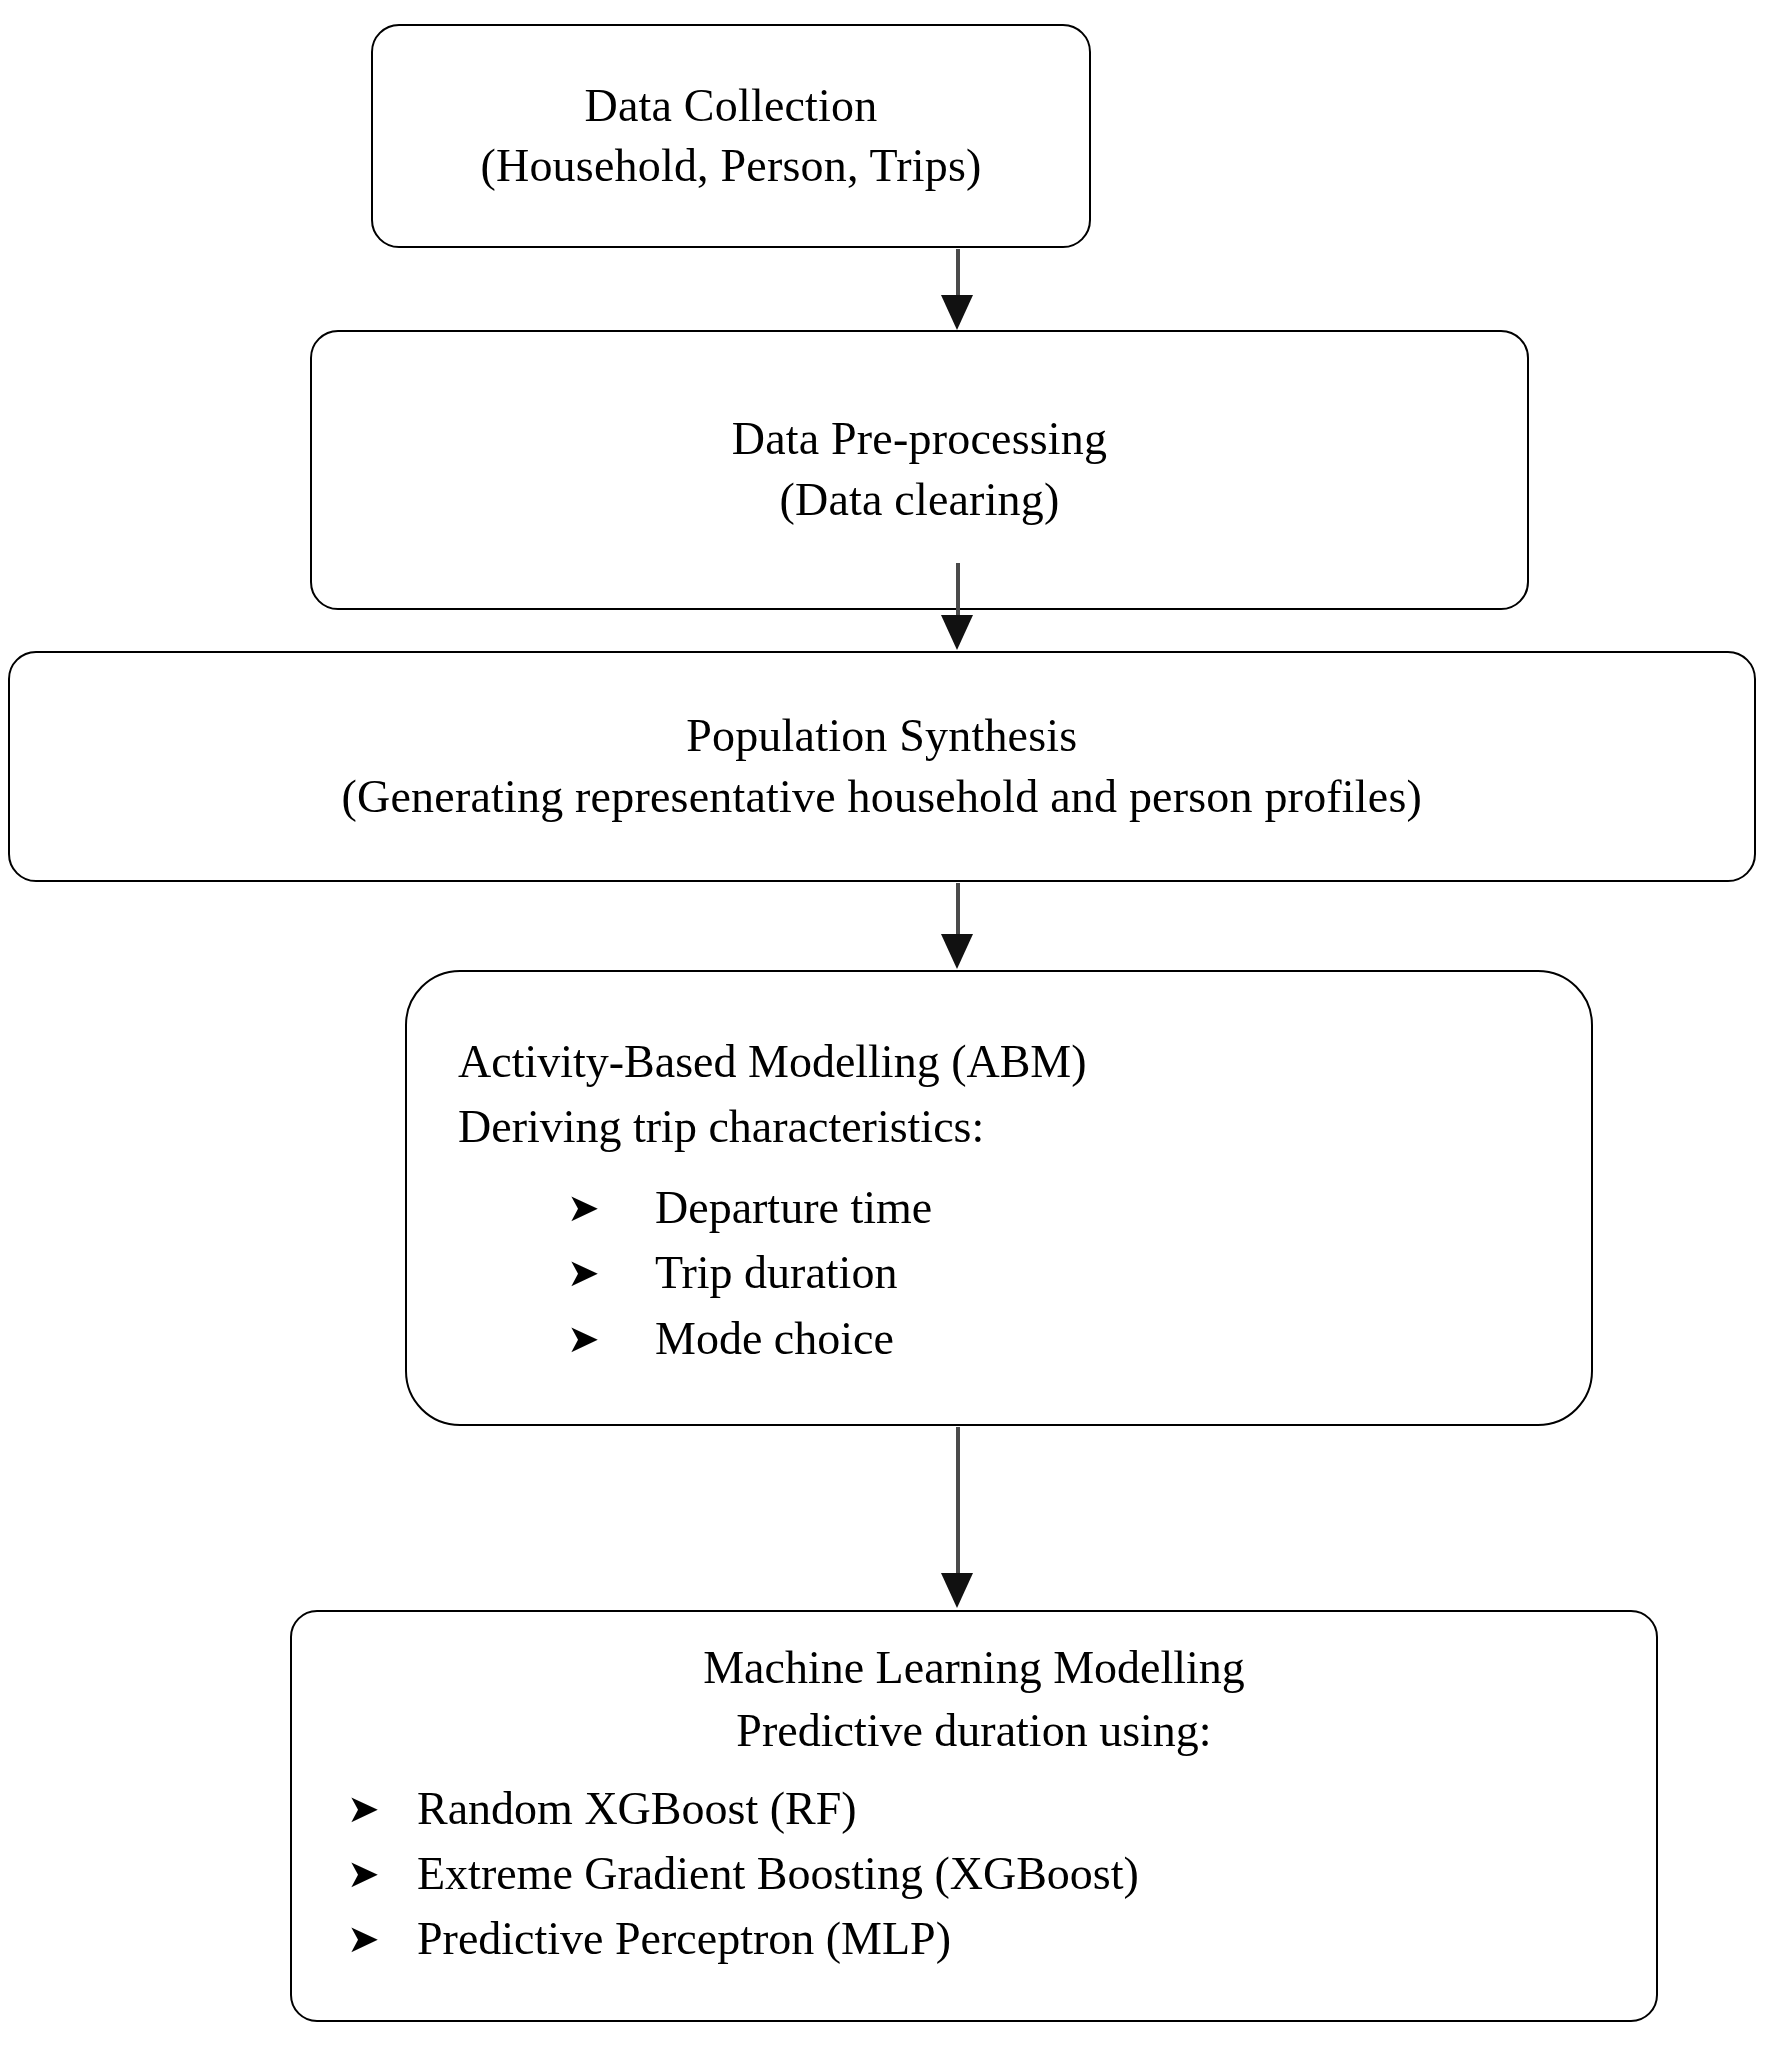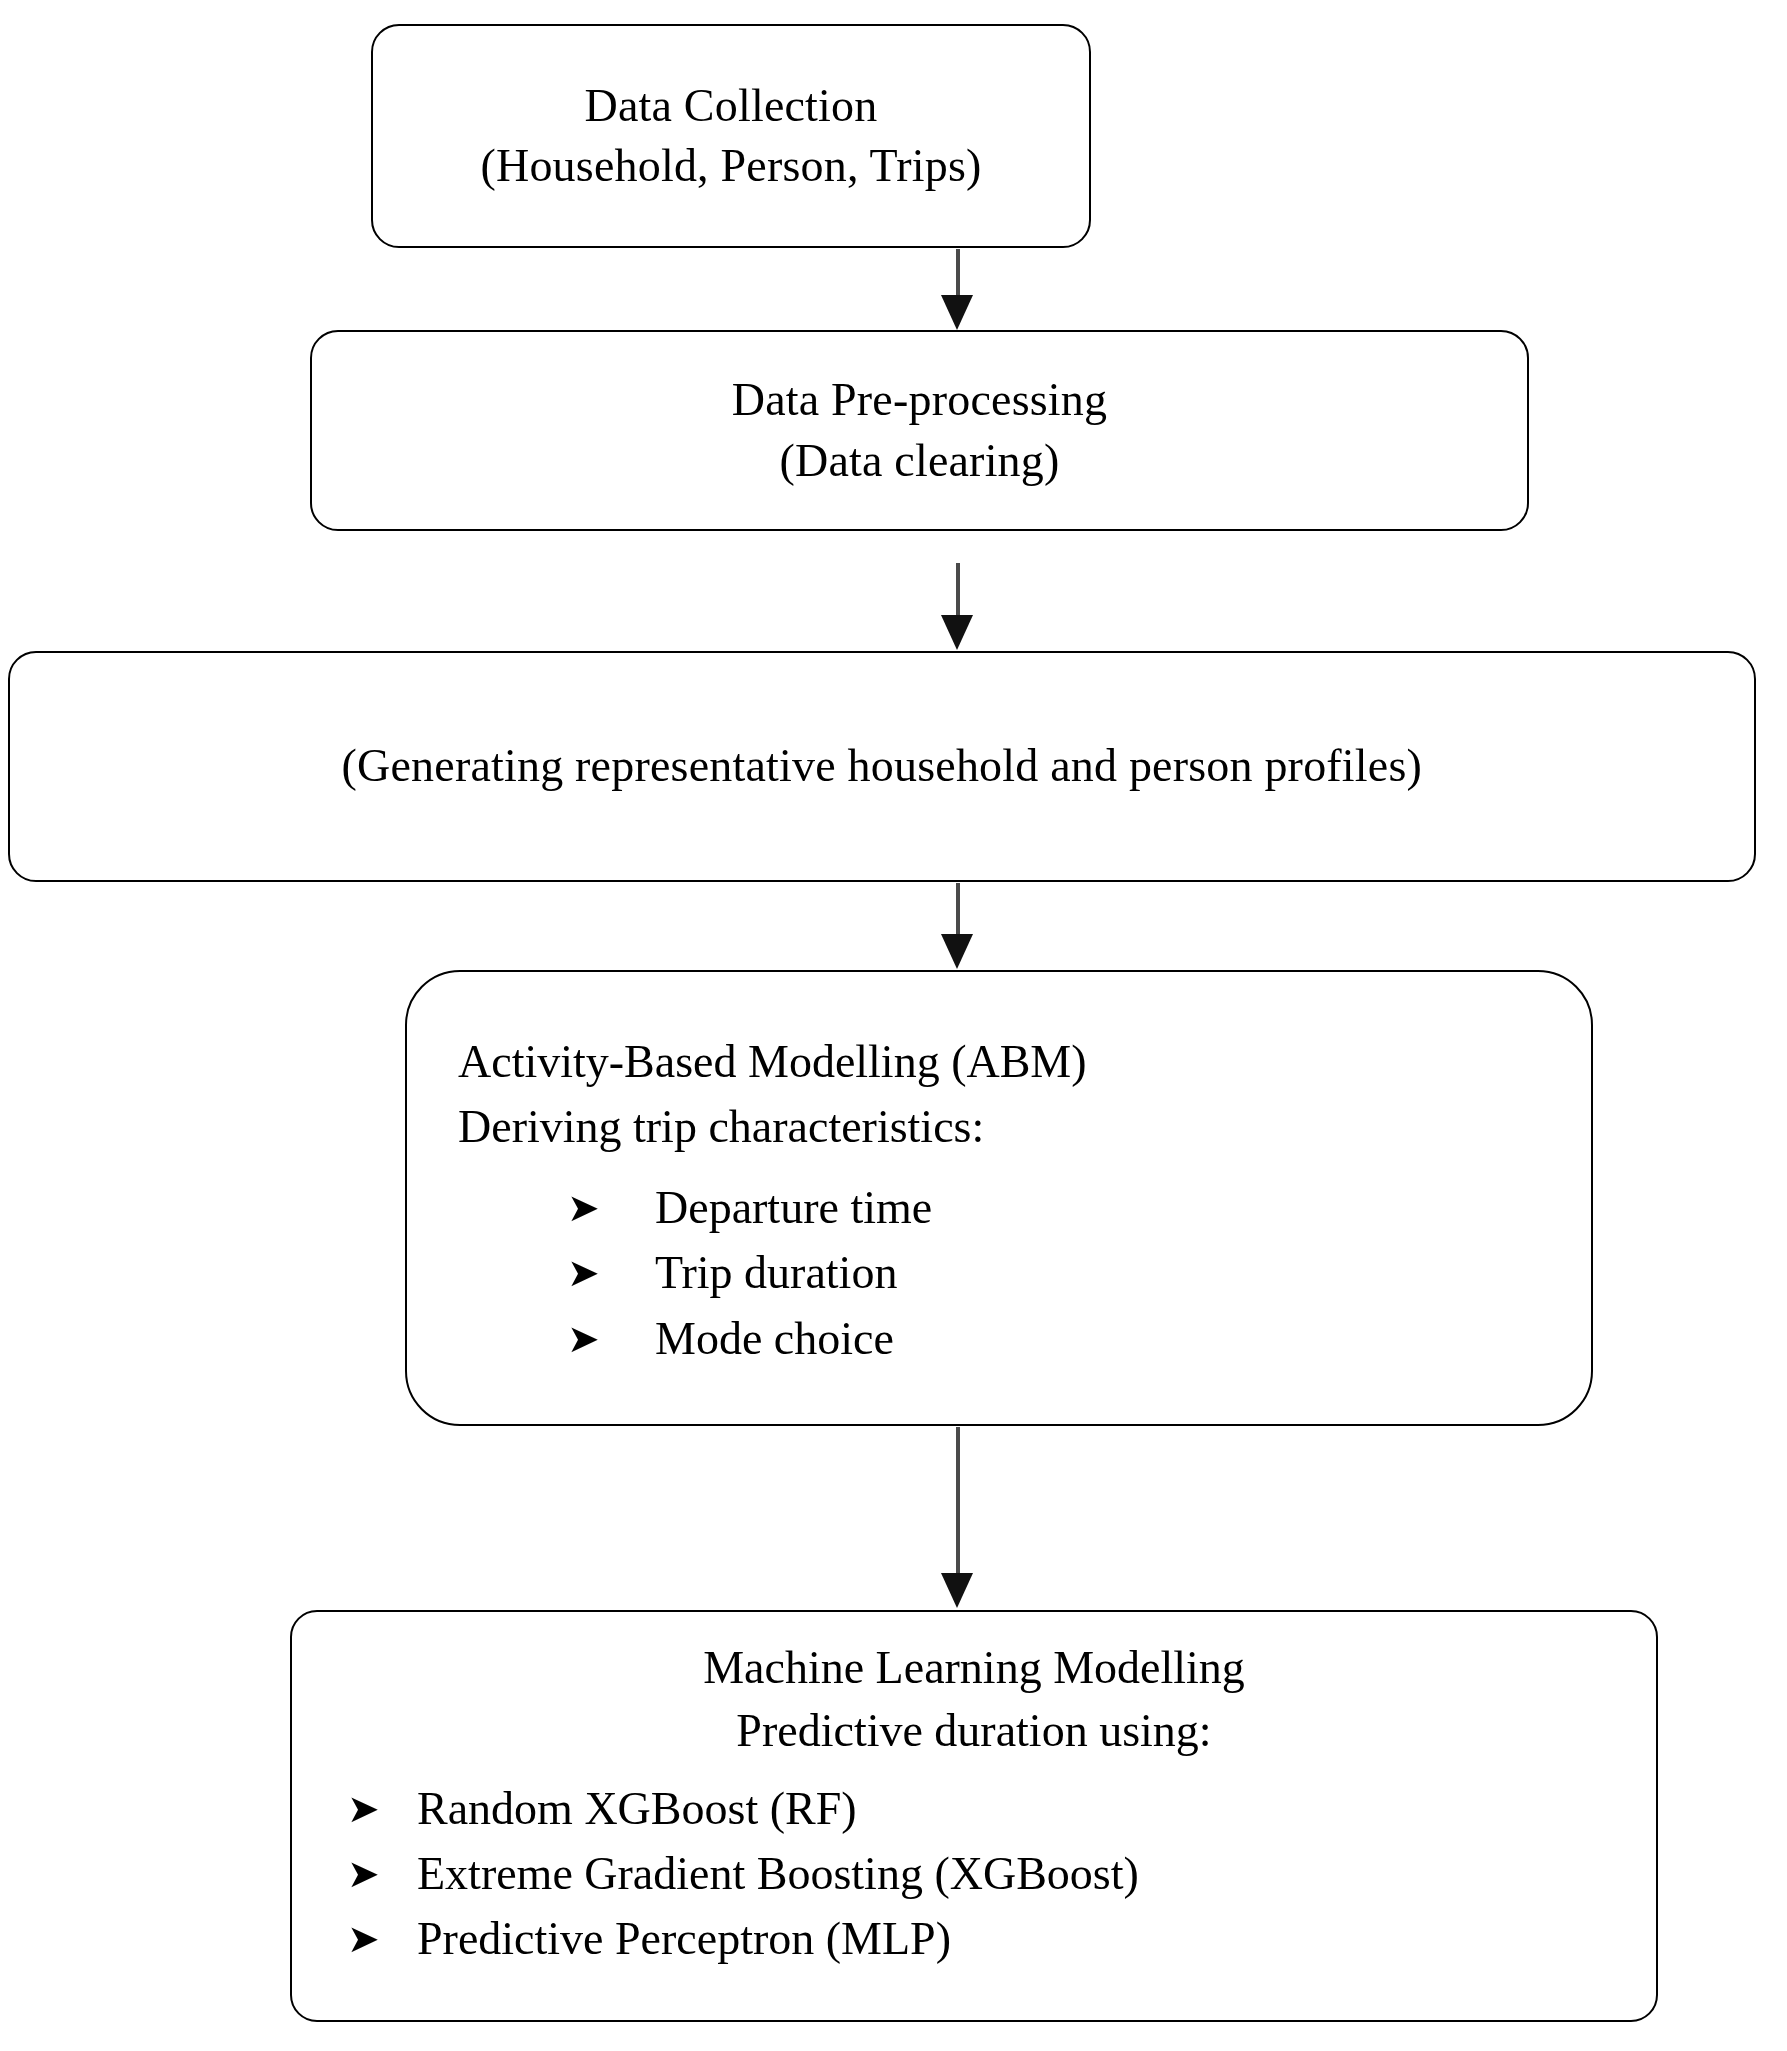--- a/index.html
+++ b/index.html
@@ -44,21 +44,21 @@
     left: 371px;
     top: 24.4px;
     width: 720px;
     height: 224px;
   }
   
   #node-data-preprocessing {
     left: 310px;
     top: 330px;
     width: 1219px;
-    height: 201px;
+    height: 280px;
   }
   
   #node-population-synthesis {
     left: 7.8px;
     top: 651px;
     width: 1748px;
     height: 231px;
   }
   
   #node-abm {
@@ -178,20 +178,21 @@
     <div class="node-line">Data Pre-processing</div>
     <div class="node-line">(Data clearing)</div>
   </div>
 
   <div class="connector" id="arrow-2" style="left:956px; top:563px; height:89px;">
     <div class="stem" style="height:57px;"></div>
     <div class="head" style="top:52px;"></div>
   </div>
 
   <div class="node centered" id="node-population-synthesis">
+    <div class="node-line">Population Synthesis</div>
     <div class="node-line">(Generating representative household and person profiles)</div>
   </div>
 
   <div class="connector" id="arrow-3" style="left:956px; top:883px; height:88px;">
     <div class="stem" style="height:56px;"></div>
     <div class="head" style="top:51px;"></div>
   </div>
 
   <div class="node" id="node-abm">
     <div class="abm-heading">Activity-Based Modelling (ABM)</div>

